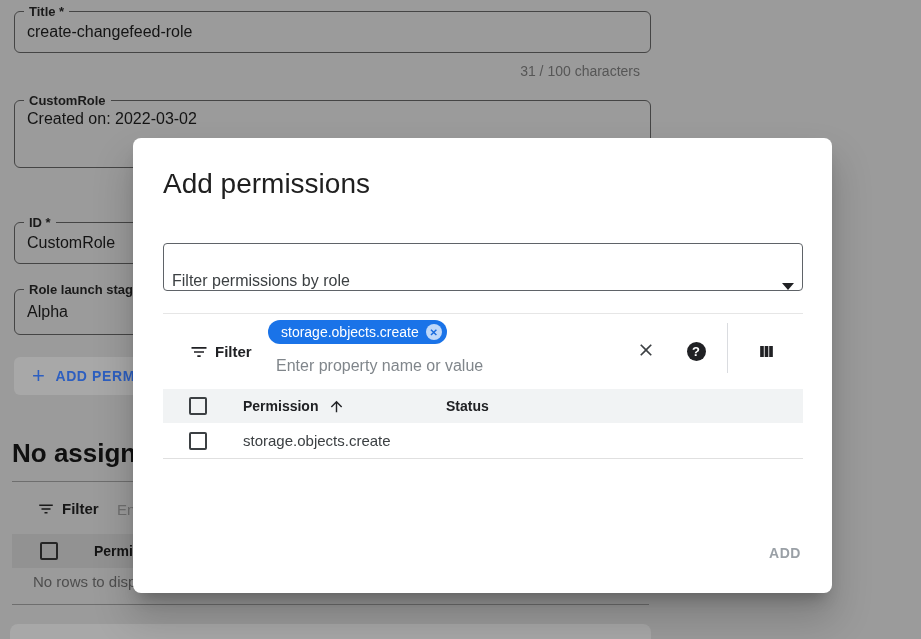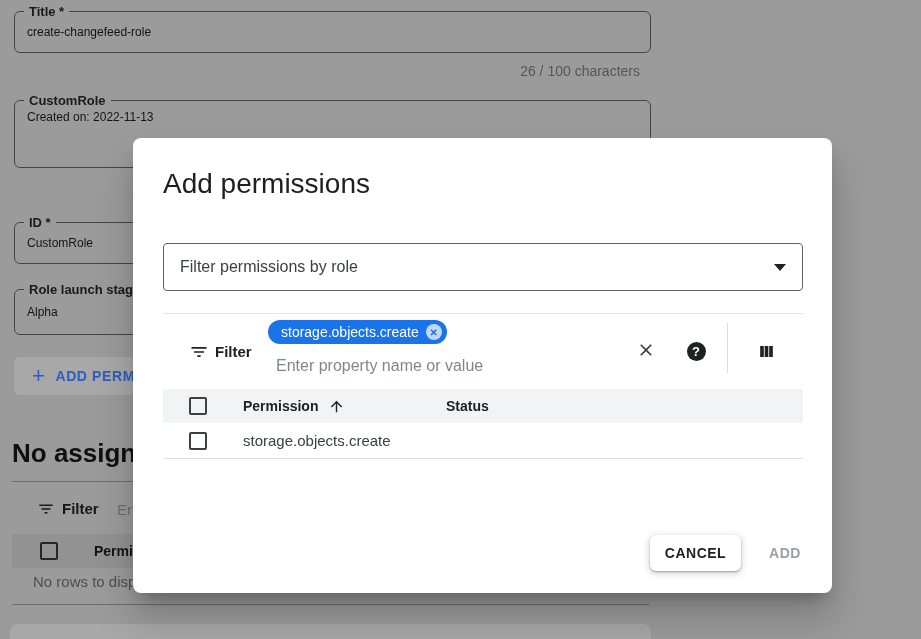--- a/index.html
+++ b/index.html
@@ -5,21 +5,21 @@
   * { margin:0; padding:0; box-sizing:border-box; }
   html,body { width:921px; height:639px; }
   body { font-family:"Liberation Sans", sans-serif; }
   .screen { position:relative; width:921px; height:639px; overflow:hidden; background:#9b9b9b; }
 
   
   .bg-el { position:absolute; }
   .mfield { position:absolute; border:1px solid #454545; border-radius:6px; }
   .flabel { position:absolute; top:-8px; left:9px; background:#9b9b9b; padding:0 5px;
             font-size:13px; font-weight:700; color:#1a1a1a; line-height:15px; white-space:nowrap; }
-  .fvalue { font-size:12px; color:#141414; padding:0 12px; display:flex; align-items:center;
+  .fvalue { font-size:16px; color:#141414; padding:0 12px; display:flex; align-items:center;
             height:100%; white-space:nowrap; overflow:hidden; }
   .fvalue.top { align-items:flex-start; padding-top:9px; }
   .counter { font-size:14px; color:#565656; text-align:right; }
   .bg-add-btn { display:flex; align-items:center; gap:10px; background:#a8a8a8; border-radius:6px;
                 padding:0 18px; height:38px; color:#2d5fc0; font-size:14px; font-weight:700;
                 letter-spacing:.6px; white-space:nowrap; }
   .bg-add-btn .plus { font-size:22px; font-weight:400; line-height:20px; }
   .bg-heading { font-size:26px; font-weight:700; color:#101010; white-space:nowrap; }
   .hline { position:absolute; height:1px; background:#6e6e6e; }
   .bg-filter-label { font-size:15px; font-weight:700; color:#161616; }
@@ -31,21 +31,21 @@
   .bg-empty { font-size:15px; color:#4e4e4e; white-space:nowrap; }
   .bg-bottom-box { position:absolute; background:#a8a8a8; border-radius:8px; }
 
   
   .dialog { position:absolute; left:133px; top:138px; width:699px; height:455px; background:#fff;
             border-radius:8px; box-shadow:0 11px 15px -7px rgba(0,0,0,.25), 0 24px 38px 3px rgba(0,0,0,.18);
             z-index:10; }
   .dlg-el { position:absolute; }
   .dlg-title { left:30px; top:30px; font-size:28px; color:#1f1f1f; white-space:nowrap; }
   .role-select { left:30px; top:105px; width:640px; height:48px; border:1px solid #5f6368; border-radius:4px;
-                 display:flex; align-items:center; padding:0 16px; cursor:pointer; }
+                 display:flex; align-items:flex-end; padding:0 8px; cursor:pointer; }
   .role-select .ph { font-size:16px; color:#3c4043; }
   .caret { margin-left:auto; width:0; height:0; border-left:6px solid transparent;
            border-right:6px solid transparent; border-top:7px solid #202124; }
   .dlg-hline { position:absolute; height:1px; background:#e6e6e6; }
   .flt-label { left:82px; top:205px; font-size:15px; font-weight:700; color:#202124; }
   .chip { left:135px; top:182px; height:24px; background:#1a73e8; border-radius:12px; display:flex;
           align-items:center; gap:7px; padding:0 5px 0 13px; cursor:default; }
   .chip .txt { color:#fff; font-size:14px; white-space:nowrap; }
   .chip .rm { width:16px; height:16px; border-radius:50%; background:rgba(255,255,255,.72); color:#1a6bdd;
               font-size:10px; font-weight:700; display:flex; align-items:center; justify-content:center;
@@ -74,25 +74,25 @@
 </style>
 </head>
 <body>
 
 <div class="screen">
 
   <div class="mfield" style="left:14px; top:11px; width:637px; height:42px;">
     <span class="flabel">Title *</span>
     <div class="fvalue">create-changefeed-role</div>
   </div>
-  <div class="bg-el counter" style="left:14px; top:63px; width:626px;">26 / 100 characters</div>
+  <div class="bg-el counter" style="left:14px; top:63px; width:626px;">31 / 100 characters</div>
 
   <div class="mfield" style="left:14px; top:100px; width:637px; height:68px;">
     <span class="flabel">CustomRole</span>
-    <div class="fvalue top">Created on: 2022-11-13</div>
+    <div class="fvalue top">Created on: 2022-03-02</div>
   </div>
 
   <div class="mfield" style="left:14px; top:222px; width:637px; height:42px;">
     <span class="flabel">ID *</span>
     <div class="fvalue">CustomRole</div>
   </div>
 
   <div class="mfield" style="left:14px; top:289px; width:637px; height:46px;">
     <span class="flabel">Role launch stage</span>
     <div class="fvalue">Alpha</div>
@@ -180,17 +180,16 @@
 
     <div class="trow">
       <span class="cell" style="left:26px;">
           <span class="cbox"></span>
         </span>
       <span class="cell" style="left:80px;">
         <span class="td-txt">storage.objects.create</span>
       </span>
     </div>
 
-    <button class="dlg-el cancel-btn">CANCEL</button>
     <button class="dlg-el add-btn">ADD</button>
   </div>
 
 </div>
 
 </body></html>

